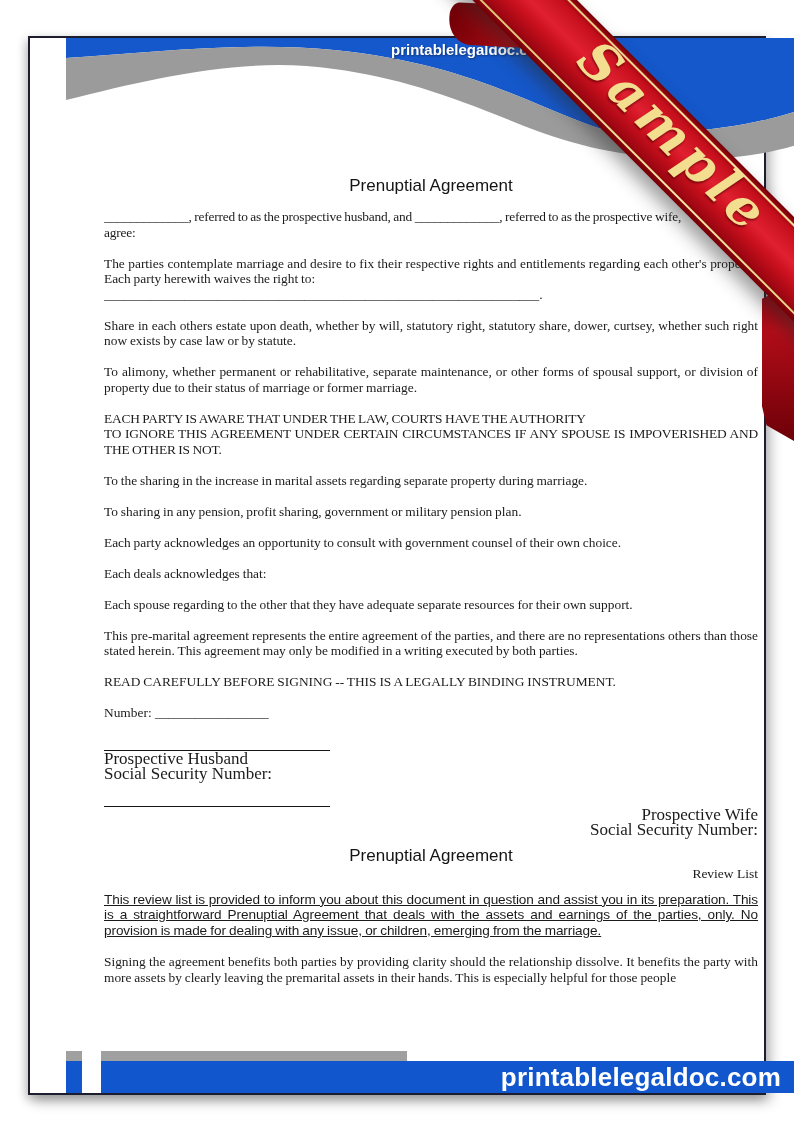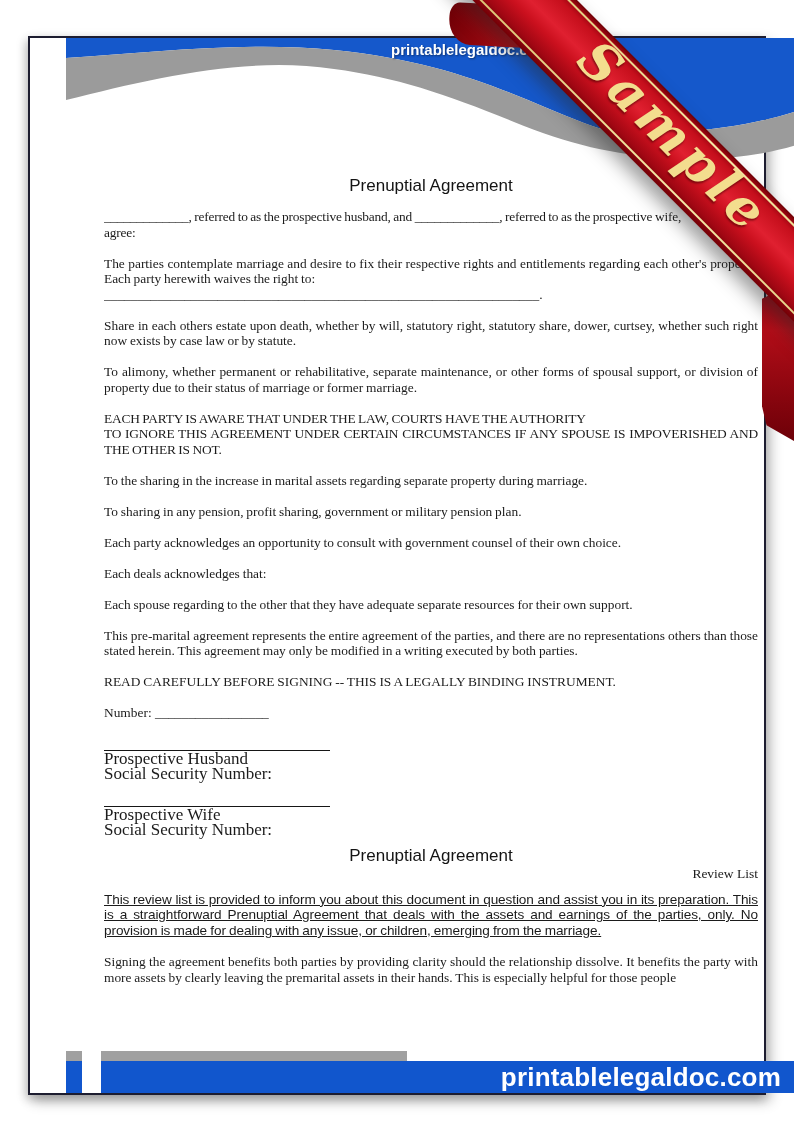--- a/index.html
+++ b/index.html
@@ -22,21 +22,21 @@
   
   .content{position:absolute;left:38px;top:138px;width:654px;height:830px;overflow:hidden;
            color:#1b1b1b;}
   .doc-title{margin:0 0 13px;text-align:center;color:#141414;
              font:400 17px/20px "Liberation Sans", sans-serif;}
   .content p{margin:0 0 15.5px;font-size:13.4px;line-height:15.5px;text-align:justify;
              word-spacing:-0.5px;}
   .tight{letter-spacing:-0.2px;}
   .sig-dated{margin-bottom:0 !important;}
   .sig-block{margin-top:18px;}
-  .sig-block.second{margin-top:13px;}
+  .sig-block.second{margin-top:13px;text-align:right;}
   .sig-line{width:226px;height:11px;border-bottom:1.4px solid #161616;}
   .sig-name,.sig-ssn{font-size:17px;line-height:15.5px;}
   .review-heading{margin:8px 0 0;text-align:center;color:#141414;
                   font:400 17px/20px "Liberation Sans", sans-serif;}
   .review-sub{text-align:right;font-size:13.5px;line-height:15px;}
   .review-intro{margin-top:11px !important;font-family:"Liberation Sans", sans-serif;
                 font-size:13.6px !important;line-height:15.7px !important;letter-spacing:-0.1px;text-decoration:underline;}
 
   
   .ft-gray{position:absolute;top:1013px;height:10px;background:#a0a0a0;}

